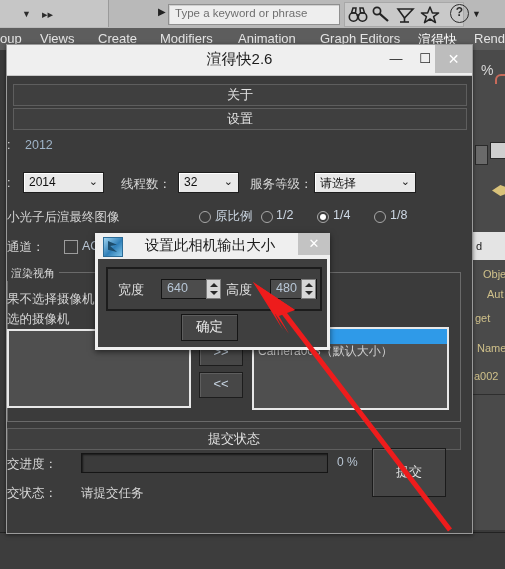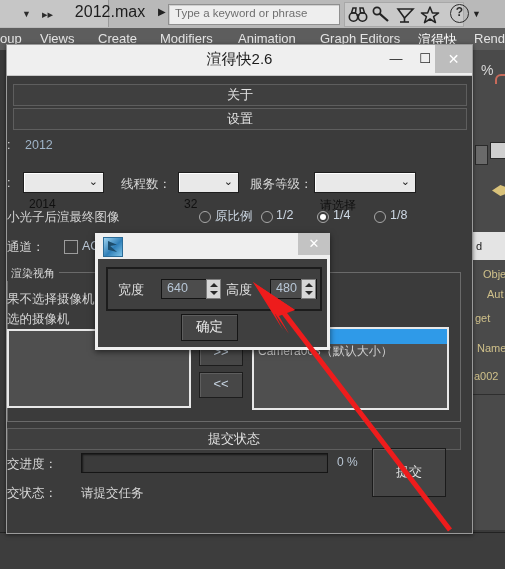--- a/index.html
+++ b/index.html
@@ -67,21 +67,21 @@
 
   
   .sect{position:absolute;height:20px;border:1px solid #5e5e5e;background:#3f3f3f;}
   .sect span{display:block;text-align:center;line-height:19px;font-size:13px;color:#e2e2e2;}
 
   .fld-label{position:absolute;font-size:12.5px;color:#d6d6d6;white-space:nowrap;}
   .fld-val{position:absolute;font-size:12.5px;color:#9fb4c8;white-space:nowrap;}
 
   .sel{position:absolute;height:19px;background:#e9e9e9;border:1px solid #1e1e1e;
        box-shadow:inset 1px 1px 0 #fff;}
-  .sel .v{position:absolute;left:5px;top:2px;font-size:12px;color:#101010;white-space:nowrap;margin-top:22px;}
+  .sel .v{position:absolute;left:5px;top:2px;font-size:12px;color:#101010;white-space:nowrap;}
   .sel .chev{position:absolute;right:5px;top:2px;font-size:11px;color:#202020;}
 
   .radio{position:absolute;width:10px;height:10px;border-radius:50%;
          border:1px solid #a8a8a8;background:#3b3b3b;}
   .radio.on:after{content:"";position:absolute;left:2px;top:2px;width:6px;height:6px;
                   border-radius:50%;background:#ffffff;}
   .rlab{position:absolute;font-size:12.5px;color:#cdd8e4;}
 
   .chk{position:absolute;width:12px;height:12px;border:1px solid #9c9c9c;background:#3b3b3b;}
   .clab{position:absolute;font-size:12.5px;color:#b9c6d4;}
@@ -138,21 +138,20 @@
 </head>
 <body>
 
 <div id="max-app">
 
   <div id="qat">
     <div id="qat-left">
       <span class="qat-caret" style="left:22px;top:9px;">▼</span>
       <span class="qat-caret" style="left:42px;top:8px;font-size:11px;">▸▸</span>
     </div>
-    <div id="doc-title">2012.max</div>
     <span id="qat-arrow">▶</span>
 
     <div id="search-box">
       <span>Type a keyword or phrase</span>
     </div>
 
     <div id="qat-icons">
       <span class="qicn" style="left:2px;">
         <svg width="22" height="19" viewBox="0 0 22 19">
           <circle cx="6.5" cy="12" r="4.2" fill="none" stroke="#232323" stroke-width="1.6"></circle>
@@ -324,20 +323,21 @@
       <span class="fld-label" style="left:74px;top:409px;">请提交任务</span>
 
       <div class="bigbtn" style="left:365px;top:372px;width:72px;height:47px;line-height:46px;">提交</div>
 
     </div>
   </div>
 
   <div id="modal">
     <div id="modal-title">
       <span id="modal-icon"></span>
+      <span id="modal-title-text">设置此相机输出大小</span>
       <span id="modal-close">✕</span>
     </div>
     <div id="modal-body">
       <div id="size-group">
         <span class="sz-lab" style="left:10px;">宽度</span>
         <div class="spin" style="left:53px;width:45px;">
           <span class="v">640</span>
         </div>
         <span class="spin-btns" style="left:98px;"></span>
 

